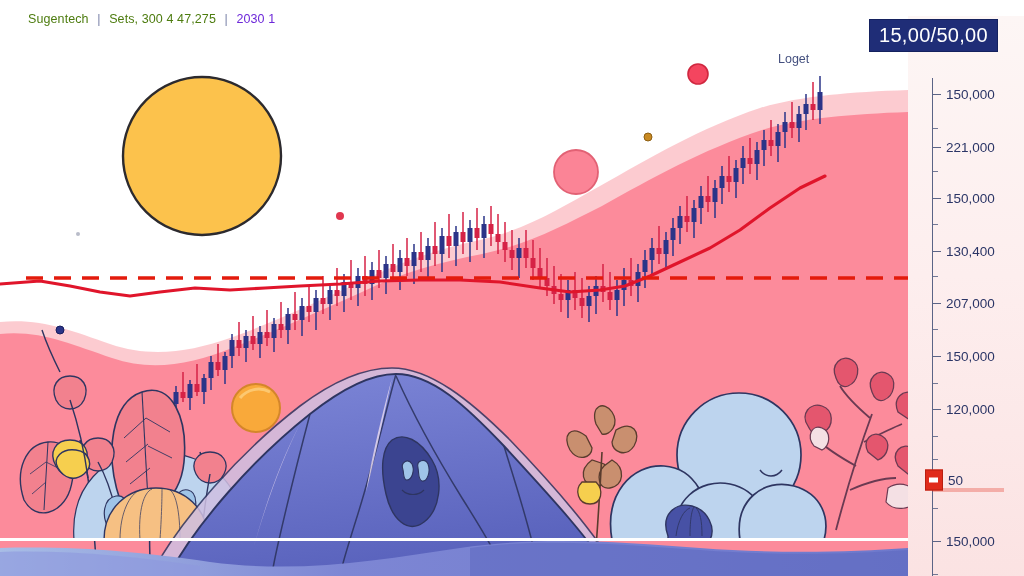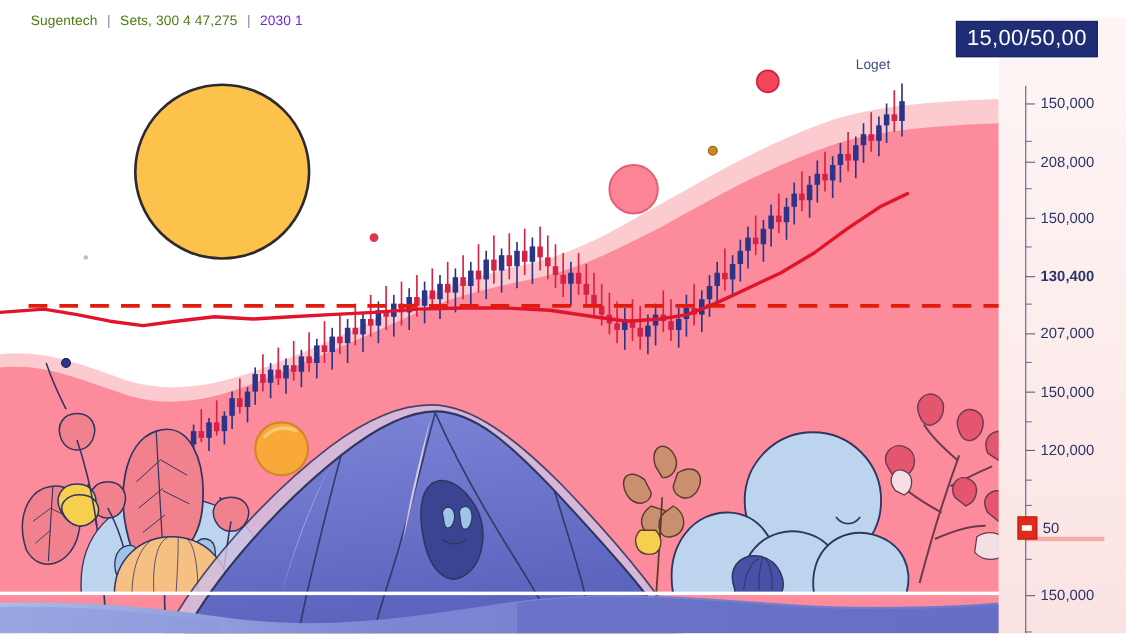--- a/index.html
+++ b/index.html
@@ -492,27 +492,27 @@
       <div class="ratio-badge">15,00/50,00</div>
     </div>
 
     <div class="axis">
       <div class="axis-line"></div>
       <div id="ticks">
           <div class="tick" style="top: 78px;"></div>
           <div class="tick-label" style="top: 78px;">150,000</div>
           <div class="tick minor" style="top: 112px;"></div>
           <div class="tick" style="top: 131px;"></div>
-          <div class="tick-label" style="top: 131px;">208,000</div>
+          <div class="tick-label" style="top: 131px;">221,000</div>
           <div class="tick minor" style="top: 155px;"></div>
           <div class="tick" style="top: 182px;"></div>
           <div class="tick-label" style="top: 182px;">150,000</div>
           <div class="tick minor" style="top: 208px;"></div>
           <div class="tick" style="top: 235px;"></div>
-          <div class="tick-label" style="top: 235px; font-weight: bold;">130,400</div>
+          <div class="tick-label" style="top: 235px;">130,400</div>
           <div class="tick minor" style="top: 260px;"></div>
           <div class="tick" style="top: 287px;"></div>
           <div class="tick-label" style="top: 287px;">207,000</div>
           <div class="tick minor" style="top: 313px;"></div>
           <div class="tick" style="top: 340px;"></div>
           <div class="tick-label" style="top: 340px;">150,000</div>
           <div class="tick minor" style="top: 367px;"></div>
           <div class="tick" style="top: 393px;"></div>
           <div class="tick-label" style="top: 393px;">120,000</div>
           <div class="tick minor" style="top: 420px;"></div>

